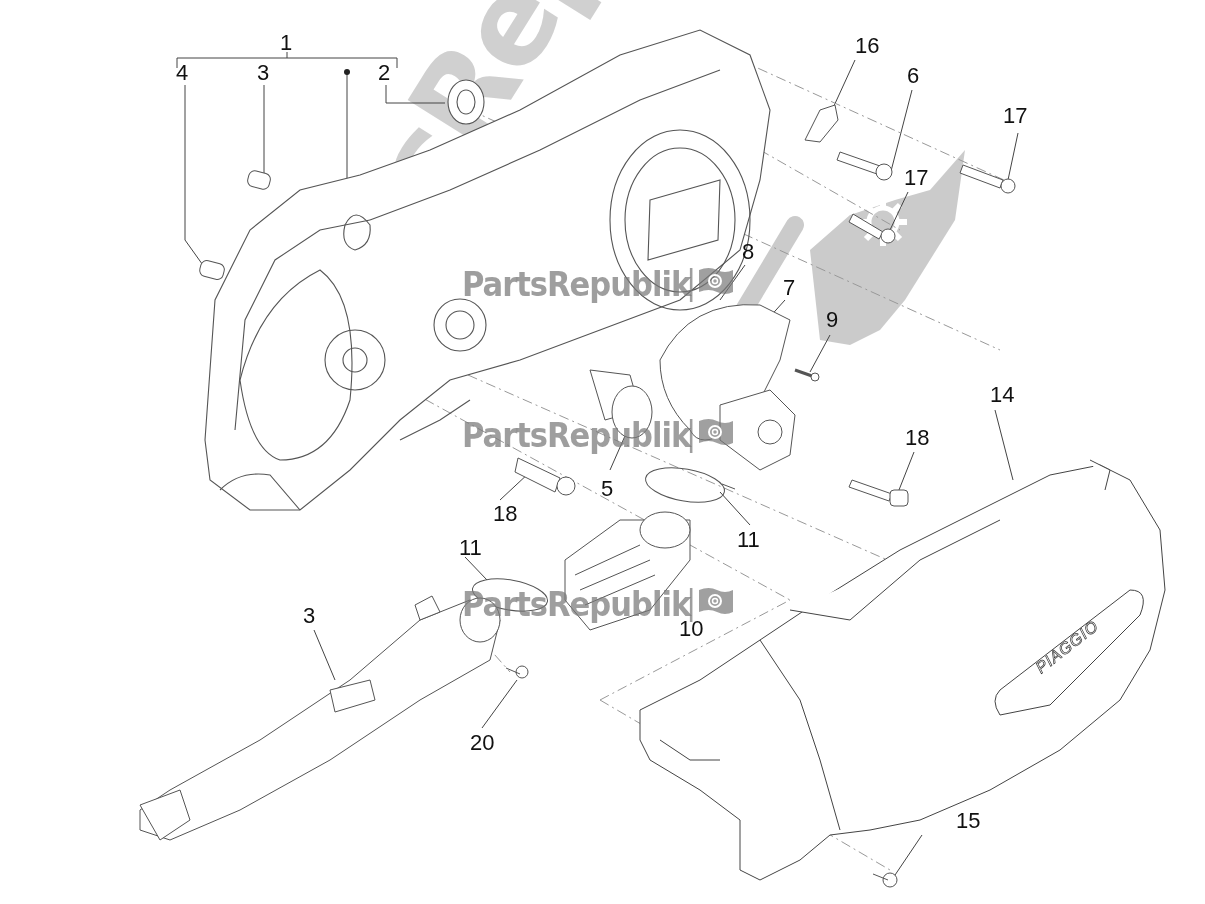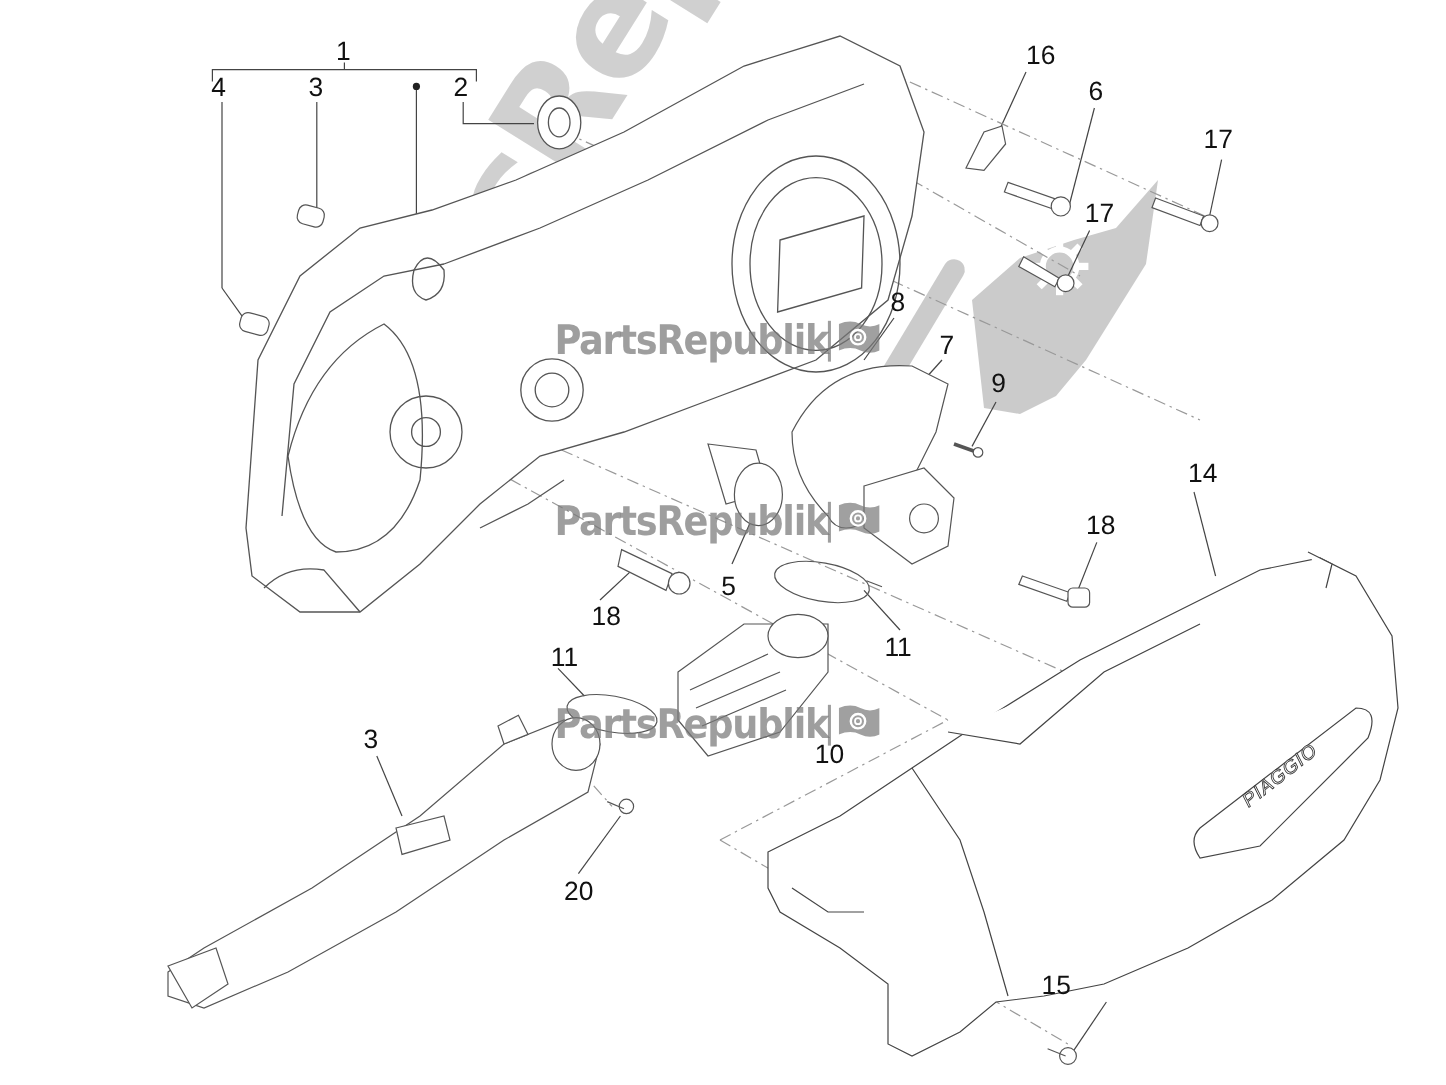--- a/index.html
+++ b/index.html
@@ -185,21 +185,21 @@
   <div class="callout" style="left:907px;top:65px">6</div>
   <div class="callout" style="left:783px;top:277px">7</div>
   <div class="callout" style="left:742px;top:241px">8</div>
   <div class="callout" style="left:826px;top:309px">9</div>
   <div class="callout" style="left:679px;top:618px">10</div>
   <div class="callout" style="left:737px;top:529px">11</div>
   <div class="callout" style="left:459px;top:537px">11</div>
   <div class="callout" style="left:303px;top:605px">3</div>
   <div class="callout" style="left:470px;top:732px">20</div>
   <div class="callout" style="left:990px;top:384px">14</div>
-  <div class="callout" style="left:868px;top:810px">15</div>
+  <div class="callout" style="left:956px;top:810px">15</div>
   <div class="callout" style="left:855px;top:35px">16</div>
   <div class="callout" style="left:1003px;top:105px">17</div>
   <div class="callout" style="left:904px;top:167px">17</div>
   <div class="callout" style="left:905px;top:427px">18</div>
   <div class="callout" style="left:493px;top:503px">18</div>
 
   <div class="wm-text" style="left:462px;top:267px">PartsRepublik</div>
   <div class="wm-text" style="left:686px;top:265px;font-weight:normal">|</div>
   <svg class="wm-flag" style="left:699px;top:266px" viewBox="0 0 34 30">
     <path d="M0 4 Q10 0 18 4 Q26 8 34 4 L34 26 Q26 30 18 26 Q10 22 0 26 Z" fill="rgba(120,120,120,0.7)"></path>

